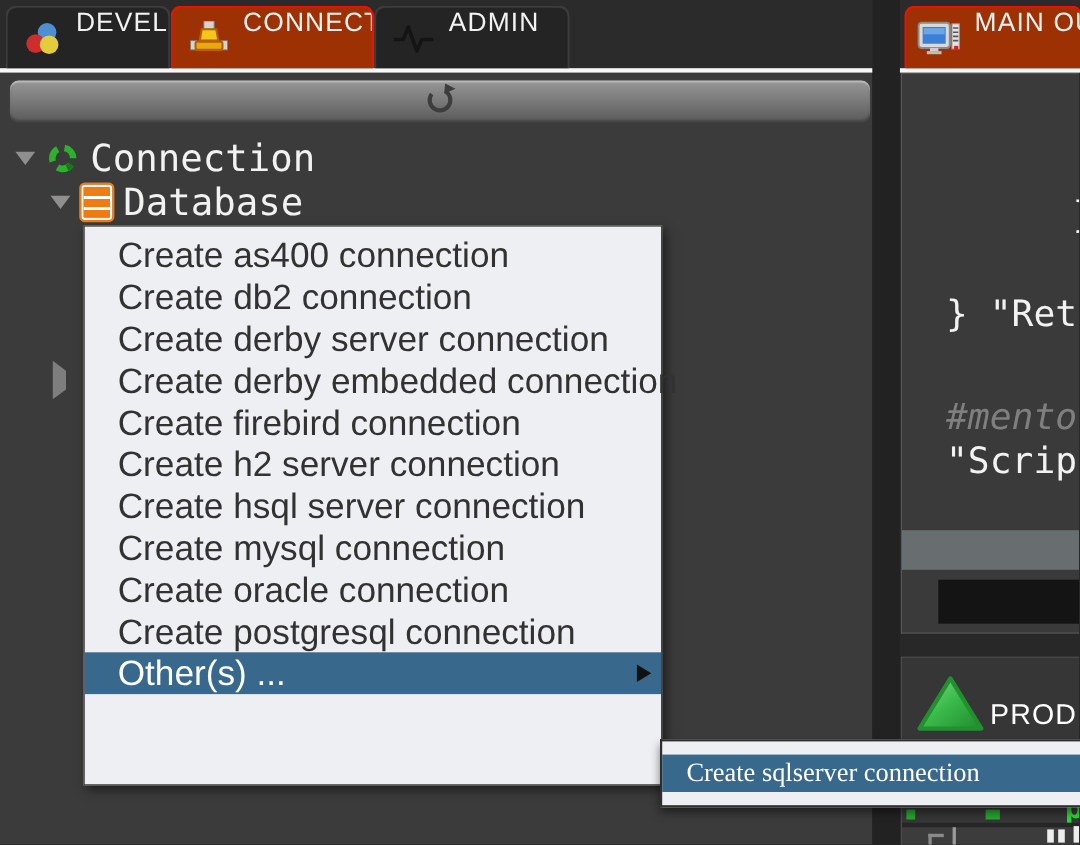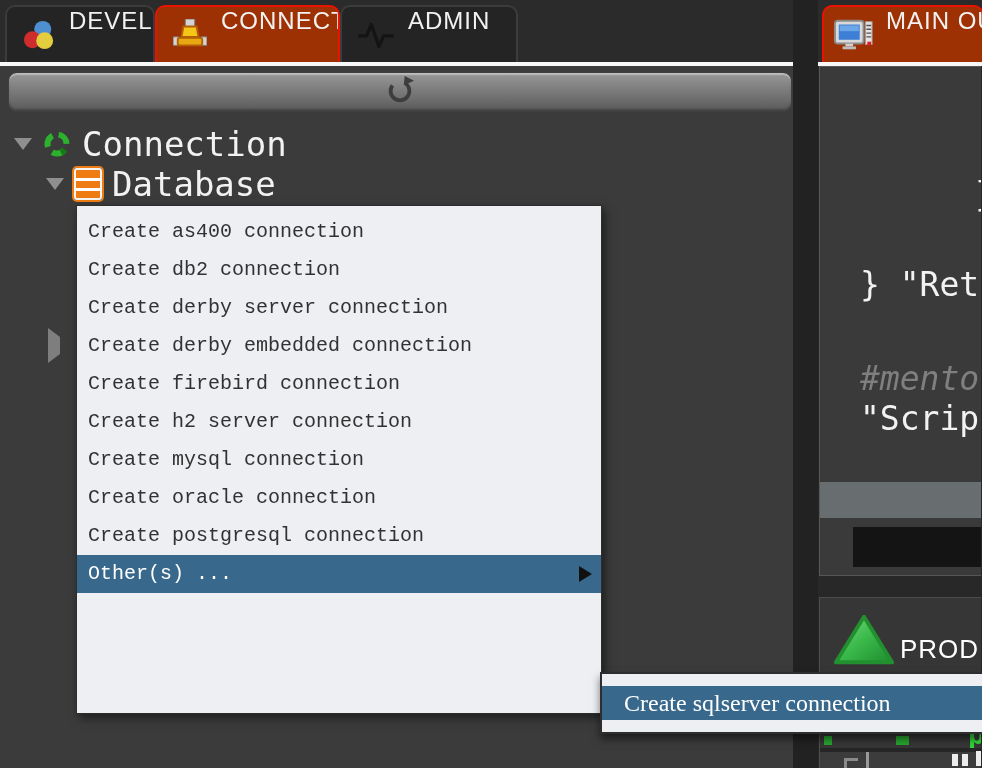--- a/index.html
+++ b/index.html
@@ -71,22 +71,22 @@
        border-left:3px solid #8a8a8a;border-top:3px solid #8a8a8a;}
   .frag-vline{position:absolute;left:46px;top:154px;width:3px;height:17px;background:#9a9a9a;}
   .frag-bar1{position:absolute;left:132px;top:156px;width:6px;height:12px;background:#ededed;}
   .frag-bar2{position:absolute;left:142px;top:156px;width:6px;height:12px;background:#ededed;}
   .frag-bar3{position:absolute;left:156px;top:153px;width:5px;height:15px;background:#ededed;}
 
   
   .context-menu{position:absolute;left:76px;top:205px;width:526px;height:509px;box-sizing:border-box;
        background:#edeff3;border:1px solid #2e2e2e;box-shadow:3px 4px 9px rgba(0,0,0,.5);
        padding-top:7px;z-index:40;}
-  .menu-item{position:relative;height:38px;line-height:38px;padding-left:11px;
-       font-family:Liberation Mono, monospace;font-size:20px;color:#323232;white-space:nowrap;cursor:default;}
+  .menu-item{position:relative;height:38px;line-height:38px;padding-left:30px;
+       font-family:Liberation Sans, sans-serif;font-size:32px;color:#323232;white-space:nowrap;cursor:default;}
   .menu-item.highlighted{background:#38698c;color:#ffffff;}
   .submenu-arrow{position:absolute;right:9px;top:50%;margin-top:-8px;width:0;height:0;
        border-top:8px solid transparent;border-bottom:8px solid transparent;border-left:13px solid #111;}
 
   .submenu{position:absolute;left:600px;top:672px;width:382px;height:62px;box-sizing:border-box;
        background:#edeff3;border:2px solid #2e2e2e;border-right:none;
        box-shadow:0 5px 8px rgba(0,0,0,.5);padding-top:12px;z-index:50;}
   .submenu-item{height:34px;line-height:34px;padding-left:22px;background:#38698c;color:#fff;
        font-family:Liberation Serif, serif;font-size:24px;white-space:nowrap;cursor:default;}
 </style>
@@ -227,20 +227,21 @@
     </div>
   </div>
 
   <div class="context-menu">
     <div class="menu-item">Create as400 connection</div>
     <div class="menu-item">Create db2 connection</div>
     <div class="menu-item">Create derby server connection</div>
     <div class="menu-item">Create derby embedded connection</div>
     <div class="menu-item">Create firebird connection</div>
     <div class="menu-item">Create h2 server connection</div>
+    <div class="menu-item">Create hsql server connection</div>
     <div class="menu-item">Create mysql connection</div>
     <div class="menu-item">Create oracle connection</div>
     <div class="menu-item">Create postgresql connection</div>
     <div class="menu-item highlighted">
       <span>Other(s) ...</span>
       <span class="submenu-arrow"></span>
     </div>
   </div>
 
   <div class="submenu">

